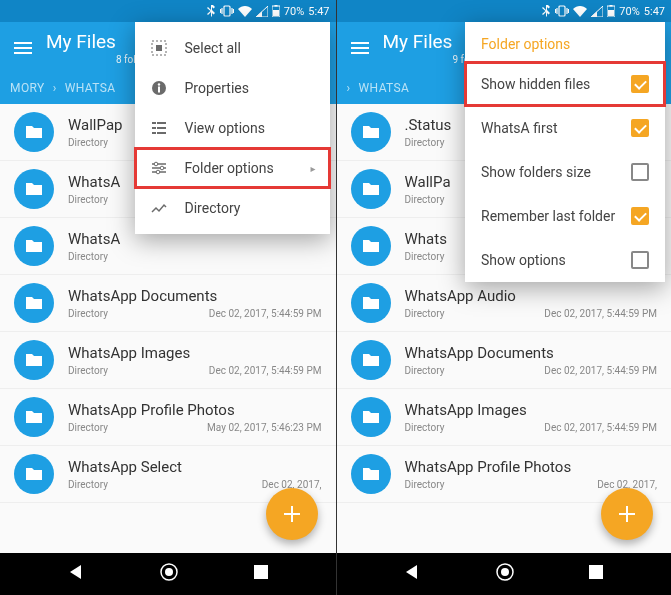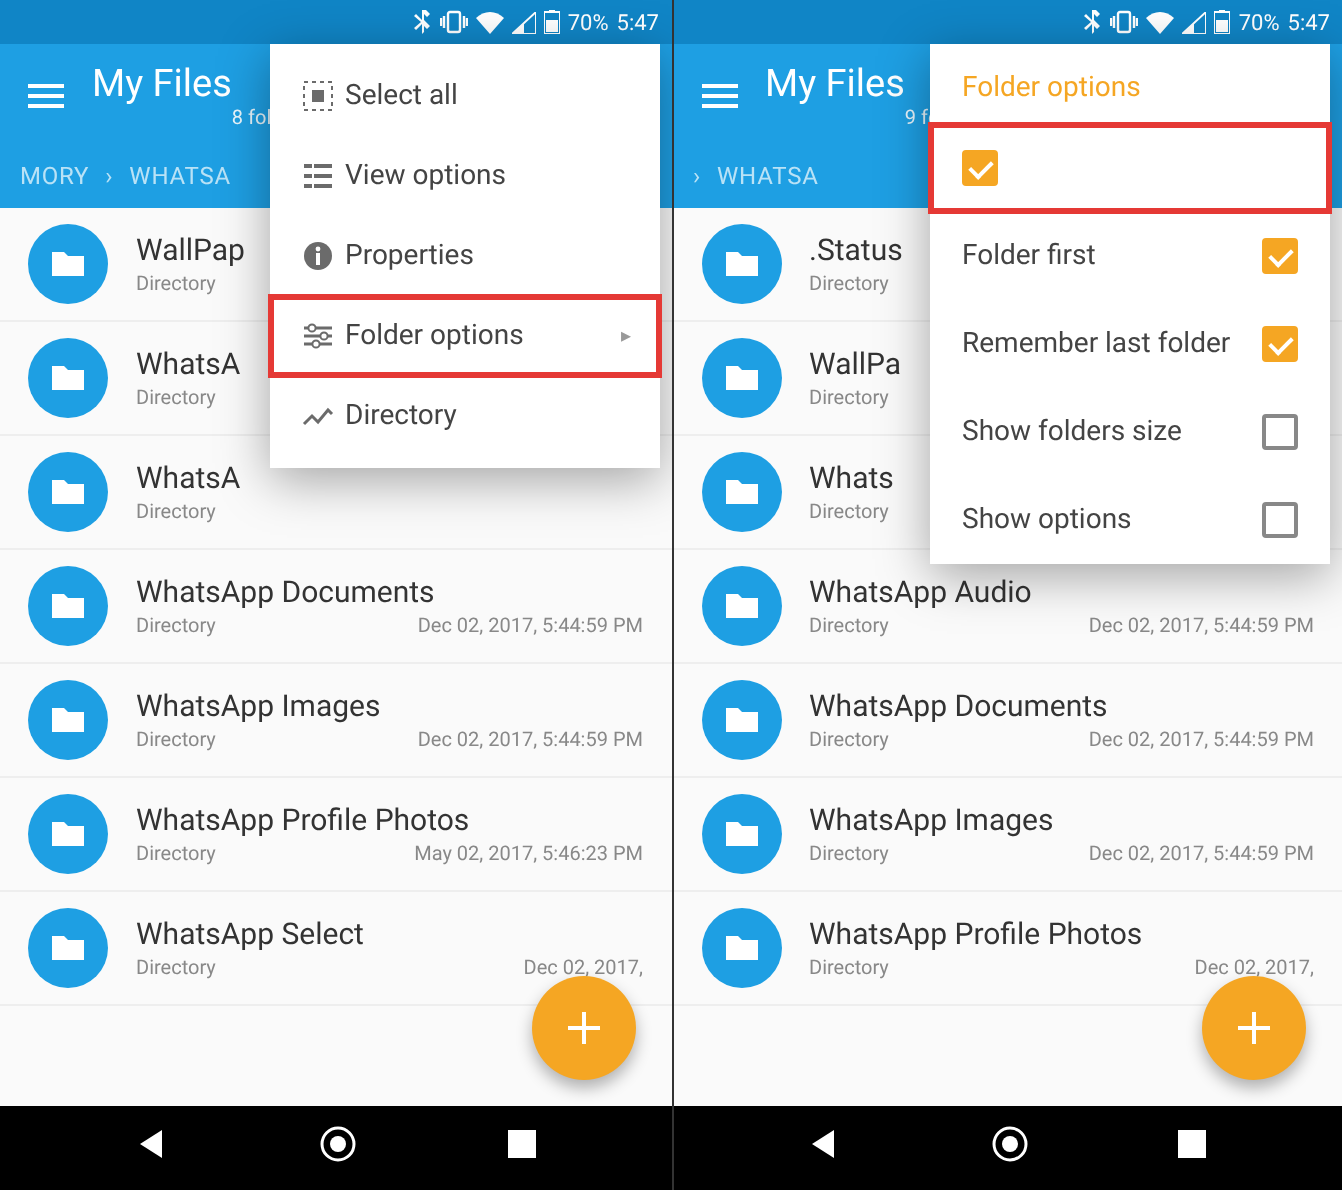--- a/index.html
+++ b/index.html
@@ -24,21 +24,21 @@
   .folder-icon { width: 40px; height: 40px; border-radius: 50%; background: #1E9FE3; display: flex; align-items: center; justify-content: center; flex-shrink: 0; }
   .row-texts { flex: 1; display: flex; flex-direction: column; overflow: hidden; }
   .row-title { font-size: 15px; color: #333; white-space: nowrap; overflow: hidden; text-overflow: ellipsis; }
   .row-meta { display: flex; justify-content: space-between; font-size: 10px; color: #888; margin-top: 3px; }
   
   .fab { position: absolute; bottom: 55px; right: 18px; width: 52px; height: 52px; border-radius: 50%; background: #F5A623; display: flex; align-items: center; justify-content: center; box-shadow: 0 4px 8px rgba(0,0,0,0.3); }
   
   .navbar { position: absolute; bottom: 0; left: 0; right: 0; height: 42px; background: #000; display: flex; align-items: center; justify-content: space-around; padding: 0 30px; }
   
   .popup { position: absolute; top: 22px; right: 6px; background: #fff; box-shadow: 0 6px 24px rgba(0,0,0,0.35); width: 195px; padding: 6px 0; }
-  .menu-item { display: flex; align-items: center; padding: 12px 14px; gap: 4px; position: relative; }
+  .menu-item { display: flex; align-items: center; padding: 12px 14px; gap: 16px; position: relative; }
   .menu-icon { width: 20px; display: flex; justify-content: center; color: #6b6b6b; }
   .menu-label { font-size: 14px; color: #444; flex: 1; }
   .menu-arrow { color: #999; font-size: 10px; }
   .highlight-red { outline: 3px solid #E53935; outline-offset: -2px; }
   
   .popup2 { position: absolute; top: 22px; right: 6px; background: #fff; box-shadow: 0 6px 24px rgba(0,0,0,0.35); width: 200px; padding: 0; }
   .popup2-title { color: #F5A623; font-size: 14px; padding: 14px 16px 10px; }
   .opt-item { display: flex; align-items: center; justify-content: space-between; padding: 13px 16px; }
   .opt-label { font-size: 14px; color: #444; }
   .checkbox { width: 18px; height: 18px; border: 2px solid #888; border-radius: 2px; display: flex; align-items: center; justify-content: center; }
@@ -227,39 +227,39 @@
           <svg width="16" height="16" viewBox="0 0 16 16">
             <rect x="1" y="1" width="14" height="14" fill="none" stroke="#6b6b6b" stroke-dasharray="2 2"></rect>
             <rect x="5" y="5" width="6" height="6" fill="#6b6b6b"></rect>
           </svg>
         </span>
       <span class="menu-label">Select all</span>
     </div>
     <div class="menu-item">
       <span class="menu-icon">
           <svg width="16" height="16" viewBox="0 0 16 16">
+            <circle cx="8" cy="8" r="7" fill="#6b6b6b"></circle>
+            <rect x="7" y="6.5" width="2" height="6" fill="#fff"></rect>
+            <circle cx="8" cy="4.5" r="1.2" fill="#fff"></circle>
+          </svg>
+        </span>
+      <span class="menu-label">Properties</span>
+    </div>
+    <div class="menu-item">
+      <span class="menu-icon">
+          <svg width="16" height="16" viewBox="0 0 16 16">
             <rect x="1" y="2" width="4" height="2" fill="#6b6b6b"></rect>
             <rect x="6" y="2" width="9" height="2" fill="#6b6b6b"></rect>
             <rect x="1" y="7" width="4" height="2" fill="#6b6b6b"></rect>
             <rect x="6" y="7" width="9" height="2" fill="#6b6b6b"></rect>
             <rect x="1" y="12" width="4" height="2" fill="#6b6b6b"></rect>
             <rect x="6" y="12" width="9" height="2" fill="#6b6b6b"></rect>
           </svg>
         </span>
       <span class="menu-label">View options</span>
-    </div>
-    <div class="menu-item">
-      <span class="menu-icon">
-          <svg width="16" height="16" viewBox="0 0 16 16">
-            <circle cx="8" cy="8" r="7" fill="#6b6b6b"></circle>
-            <rect x="7" y="6.5" width="2" height="6" fill="#fff"></rect>
-            <circle cx="8" cy="4.5" r="1.2" fill="#fff"></circle>
-          </svg>
-        </span>
-      <span class="menu-label">Properties</span>
     </div>
     <div class="menu-item highlight-red">
       <span class="menu-icon">
           <svg width="16" height="16" viewBox="0 0 16 16">
             <path d="M1 4h14M1 8h14M1 12h14" stroke="#6b6b6b" stroke-width="1.5"></path>
             <circle cx="5" cy="4" r="1.8" fill="#fff" stroke="#6b6b6b"></circle>
             <circle cx="11" cy="8" r="1.8" fill="#fff" stroke="#6b6b6b"></circle>
             <circle cx="7" cy="12" r="1.8" fill="#fff" stroke="#6b6b6b"></circle>
           </svg>
         </span>
@@ -445,32 +445,33 @@
           <circle cx="10" cy="10" r="4" fill="#fff"></circle>
         </svg></span>
     <span><svg width="16" height="16" viewBox="0 0 16 16">
           <rect x="1" y="1" width="14" height="14" fill="#fff"></rect>
         </svg></span>
   </div>
 
   <div class="popup2">
     <div class="popup2-title">Folder options</div>
     <div class="opt-item highlight-red">
+      <span class="opt-label">Show hidden files</span>
       <span class="checkbox checked"></span>
     </div>
     <div class="opt-item">
-      <span class="opt-label">Folder first</span>
+      <span class="opt-label">WhatsA first</span>
       <span class="checkbox checked"></span>
+    </div>
+    <div class="opt-item">
+      <span class="opt-label">Show folders size</span>
+      <span class="checkbox"></span>
     </div>
     <div class="opt-item">
       <span class="opt-label">Remember last folder</span>
       <span class="checkbox checked"></span>
     </div>
     <div class="opt-item">
-      <span class="opt-label">Show folders size</span>
-      <span class="checkbox"></span>
-    </div>
-    <div class="opt-item">
       <span class="opt-label">Show options</span>
       <span class="checkbox"></span>
     </div>
   </div>
 </div>
 
 </body></html>

